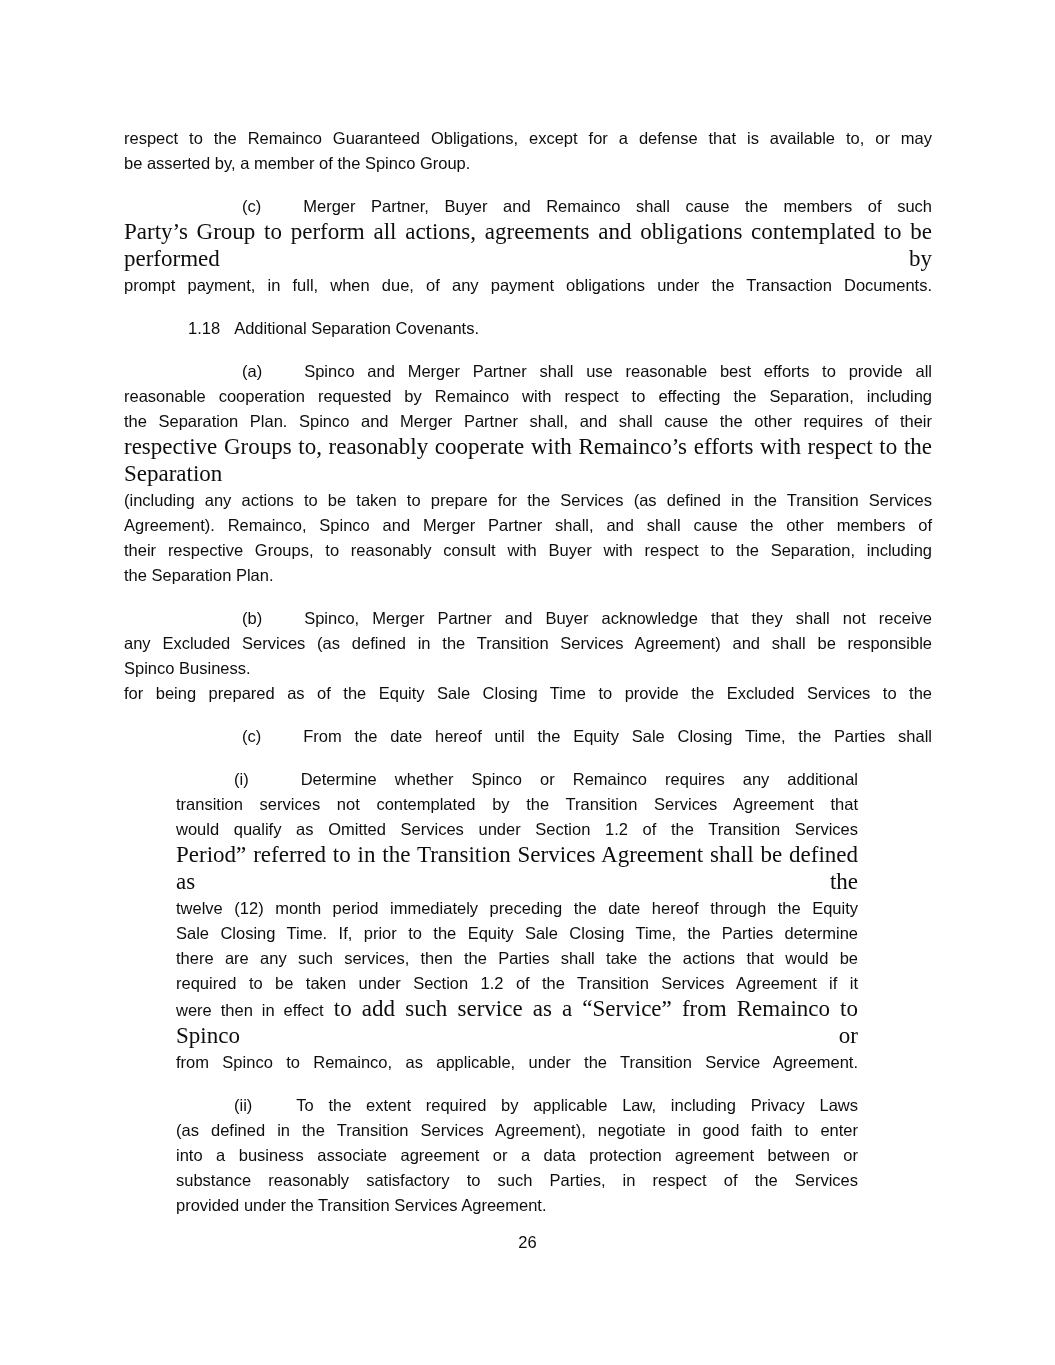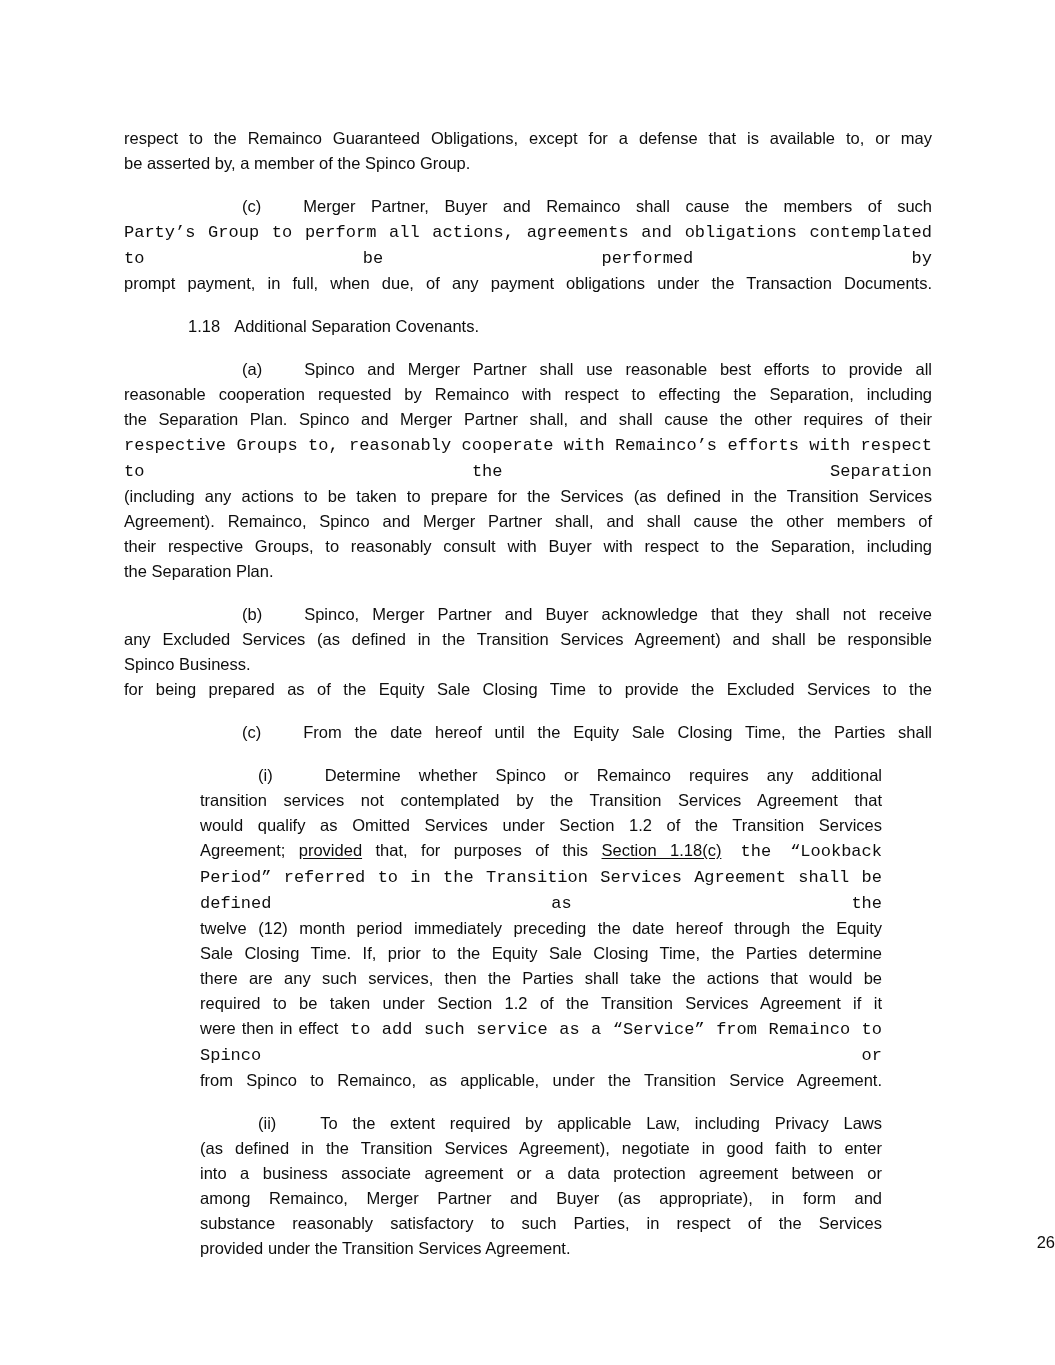--- a/index.html
+++ b/index.html
@@ -17,55 +17,55 @@
   .doc {
     position: absolute;
     left: 124px;
     top: 126px;
     width: 808px;
   }
   .para {
     margin: 0 0 18px 0;
   }
   .para.sub {
-    margin-left: 76px;
+    margin-left: 52px;
     width: 682px;
   }
   .line {
     line-height: 25px;
     font-size: 16.5px;
     font-family: "Liberation Sans", "DejaVu Sans", sans-serif;
     min-height: 25px;
   }
   .line.just {
     text-align: justify;
     text-align-last: justify;
   }
   .line.left {
     text-align: center;
     text-align-last: left;
   }
   .run.serif {
-    font-family: Liberation Mono, monospace;
-    font-size: 17px;
+    font-family: Liberation Serif, serif;
+    font-size: 23px;
   }
   .run.u {
     text-decoration: underline;
     text-underline-offset: 2px;
   }
   .spacer {
     display: inline-block;
     height: 1px;
   }
   .page-footer {
     position: absolute;
     left: 0;
     top: 1230px;
     width: 1055px;
-    text-align: right;
+    text-align: center;
     font-size: 16.5px;
     line-height: 25px;
     font-family: "Liberation Sans", "DejaVu Sans", sans-serif;
     color: #0d0d0d;
   }
 </style>
 </head>
 <body>
 
 <div class="doc">
@@ -97,32 +97,30 @@
       <div class="line left"><span class="run sans">Spinco Business.</span></div>
       <div class="line just"><span class="run sans">for being prepared as of the Equity Sale Closing Time to provide the Excluded Services to the</span></div>
     </div>
     <div class="para body">
       <div class="line just"><span class="spacer" style="width: 118px;"></span><span class="run sans">(c)</span><span class="spacer" style="width: 42px;"></span><span class="run sans">From the date hereof until the Equity Sale Closing Time, the Parties shall</span></div>
     </div>
     <div class="para sub">
       <div class="line just"><span class="spacer" style="width: 58px;"></span><span class="run sans">(i)</span><span class="spacer" style="width: 52px;"></span><span class="run sans">Determine whether Spinco or Remainco requires any additional</span></div>
       <div class="line just"><span class="run sans">transition services not contemplated by the Transition Services Agreement that</span></div>
       <div class="line just"><span class="run sans">would qualify as Omitted Services under Section 1.2 of the Transition Services</span></div>
-      <div class="line just"><span class="run sans">Agreement; </span><span class="run sans u">provided</span><span class="run sans"> that, for purposes of this </span><span class="run sans u">Section 1.18(c)</span><span class="run serif"> the “Lookback</span></div>
       <div class="line just"><span class="run serif">Period” referred to in the Transition Services Agreement shall be defined as the</span></div>
       <div class="line just"><span class="run sans">twelve (12) month period immediately preceding the date hereof through the Equity</span></div>
       <div class="line just"><span class="run sans">Sale Closing Time.  If, prior to the Equity Sale Closing Time, the Parties determine</span></div>
       <div class="line just"><span class="run sans">there are any such services, then the Parties shall take the actions that would be</span></div>
       <div class="line just"><span class="run sans">required to be taken under Section 1.2 of the Transition Services Agreement if it</span></div>
       <div class="line just"><span class="run sans">were then in effect</span><span class="run serif"> to add such service as a “Service” from Remainco to Spinco or</span></div>
       <div class="line just"><span class="run sans">from Spinco to Remainco, as applicable, under the Transition Service Agreement.</span></div>
     </div>
     <div class="para sub">
       <div class="line just"><span class="spacer" style="width: 58px;"></span><span class="run sans">(ii)</span><span class="spacer" style="width: 44px;"></span><span class="run sans">To the extent required by applicable Law, including Privacy Laws</span></div>
       <div class="line just"><span class="run sans">(as defined in the Transition Services Agreement), negotiate in good faith to enter</span></div>
       <div class="line just"><span class="run sans">into a business associate agreement or a data protection agreement between or</span></div>
-      <div class="line just"><span class="run sans">among Remainco, Merger Partner and Buyer (as appropriate), in form and</span></div>
       <div class="line just"><span class="run sans">substance reasonably satisfactory to such Parties, in respect of the Services</span></div>
       <div class="line left"><span class="run sans">provided under the Transition Services Agreement.</span></div>
     </div>
   </div>
 
 <div class="page-footer">26</div>
 
 </body></html>

